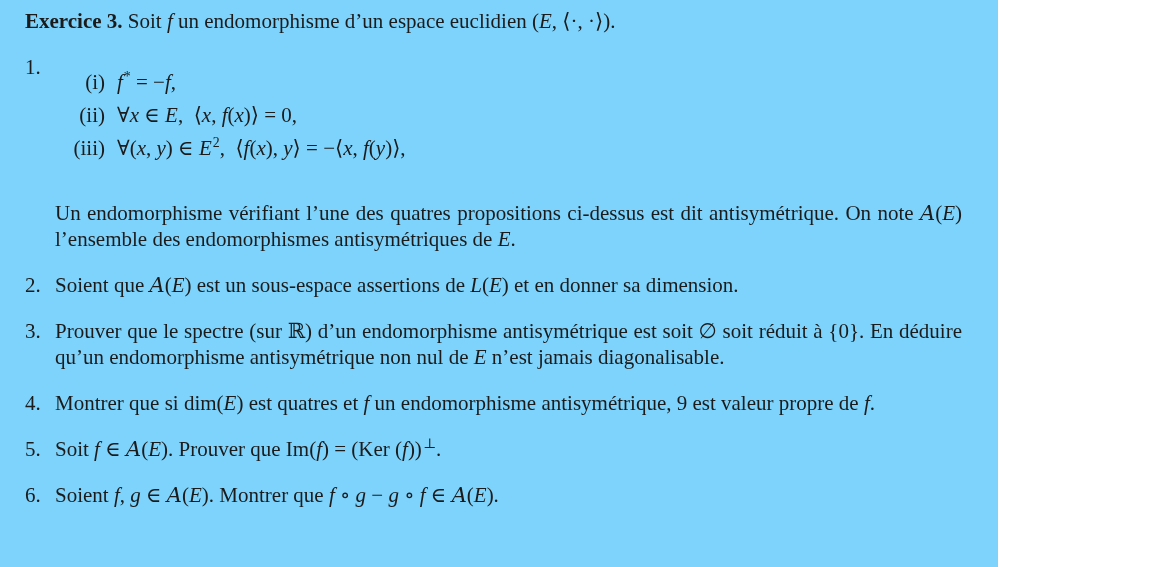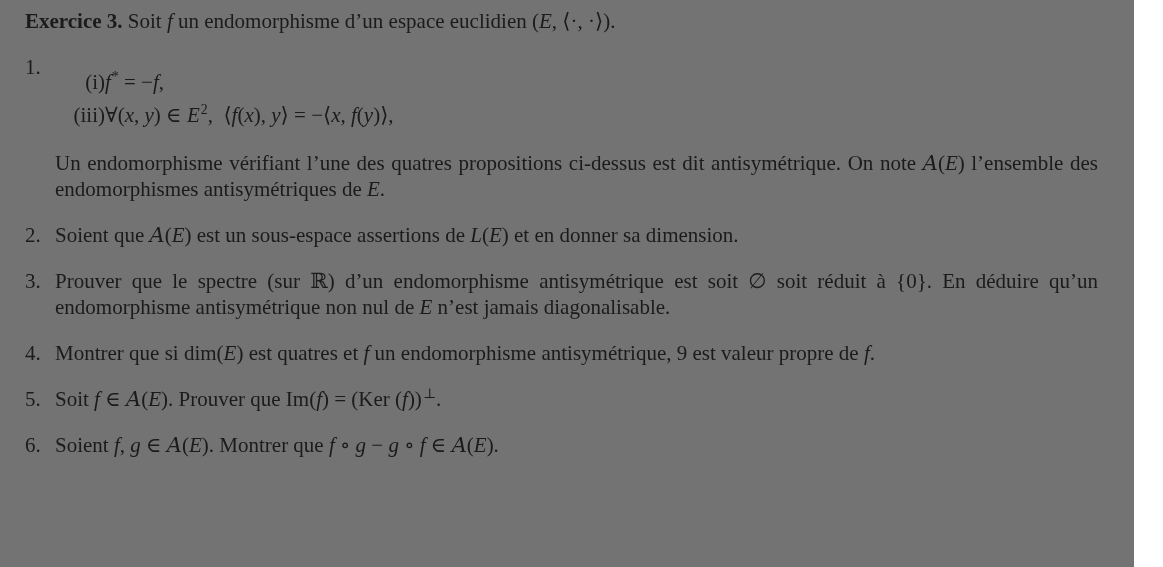--- a/index.html
+++ b/index.html
@@ -2,24 +2,24 @@
 <html><head>
 <meta charset="utf-8">
 <style>
   html, body {
     margin: 0;
     padding: 0;
     background: #ffffff;
   }
   .page {
     position: relative;
-    width: 1134px;
+    width: 998px;
     height: 567px;
     box-sizing: border-box;
-    background: #737373;
+    background: #7dd3fc;
     color: #1b1b1b;
     font-family: "Liberation Serif", "DejaVu Serif", serif;
     font-size: 21px;
     line-height: 26px;
     padding: 8px 36px 0 25px;
     overflow: hidden;
   }
   .title {
     margin: 0 0 18px 0;
     text-align: justify;
@@ -42,24 +42,25 @@
   .subitem {
     display: flex;
     margin: 7px 0;
   }
   .sub-no {
     width: 50px;
     flex-shrink: 0;
     text-align: right;
   }
   .sub-body {
+    margin-left: 12px;
     flex: 1;
   }
   .note {
-    margin-top: 22px;
+    margin-top: 39px;
     text-align: justify;
   }
   .it  { font-style: italic; }
   .b   { font-weight: bold; }
   .cal { font-style: italic; font-family: "DejaVu Serif", serif; }
   .sup {
     font-size: 66%;
     position: relative;
     top: -0.55em;
     line-height: 0;
@@ -72,20 +73,24 @@
 <div class="page">
   <p class="title"><span class="b">Exercice 3.</span><span> Soit </span><span class="it">f</span><span> un endomorphisme d’un espace euclidien (</span><span class="it">E</span><span>, ⟨·, ·⟩).</span></p>
   <div id="items">
       <div class="item">
         <div class="item-no">1.</div>
         <div class="item-body">
           <div class="sublist">
             <div class="subitem">
               <div class="sub-no">(i)</div>
               <div class="sub-body"><span class="it">f</span><span class="sup">*</span><span> = −</span><span class="it">f</span><span>,</span></div>
+            </div>
+            <div class="subitem">
+              <div class="sub-no">(ii)</div>
+              <div class="sub-body"><span>∀</span><span class="it">x</span><span> ∈ </span><span class="it">E</span><span>, ⟨</span><span class="it">x</span><span>, </span><span class="it">f</span><span>(</span><span class="it">x</span><span>)⟩ = 0,</span></div>
             </div>
             <div class="subitem">
               <div class="sub-no">(iii)</div>
               <div class="sub-body"><span>∀(</span><span class="it">x</span><span>, </span><span class="it">y</span><span>) ∈ </span><span class="it">E</span><span class="sup">2</span><span>, ⟨</span><span class="it">f</span><span>(</span><span class="it">x</span><span>), </span><span class="it">y</span><span>⟩ = −⟨</span><span class="it">x</span><span>, </span><span class="it">f</span><span>(</span><span class="it">y</span><span>)⟩,</span></div>
             </div>
           </div>
           <div class="note"><span>Un endomorphisme vérifiant l’une des quatres propositions ci-dessus est dit antisymétrique. On note </span><span class="cal">A</span><span>(</span><span class="it">E</span><span>) l’ensemble des endomorphismes antisymétriques de </span><span class="it">E</span><span>.</span></div>
         </div>
       </div>
       <div class="item">

